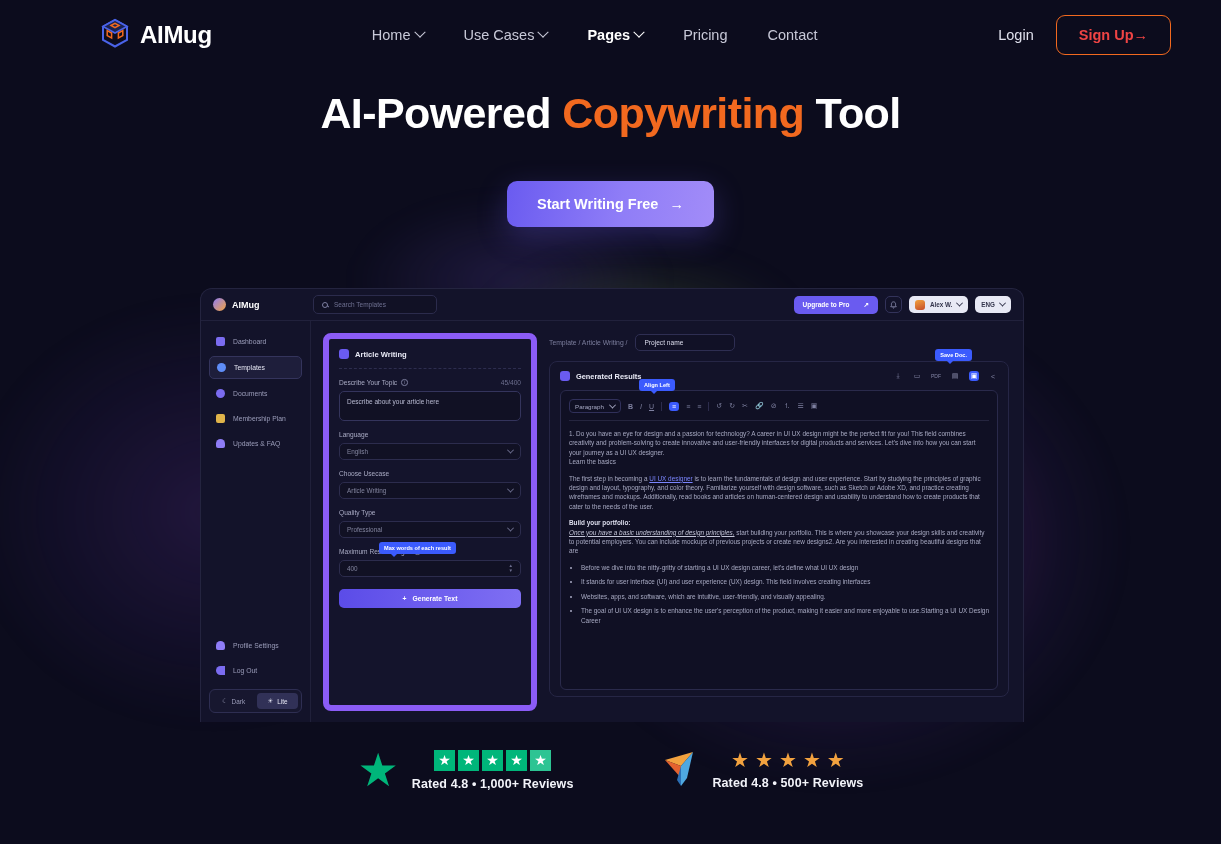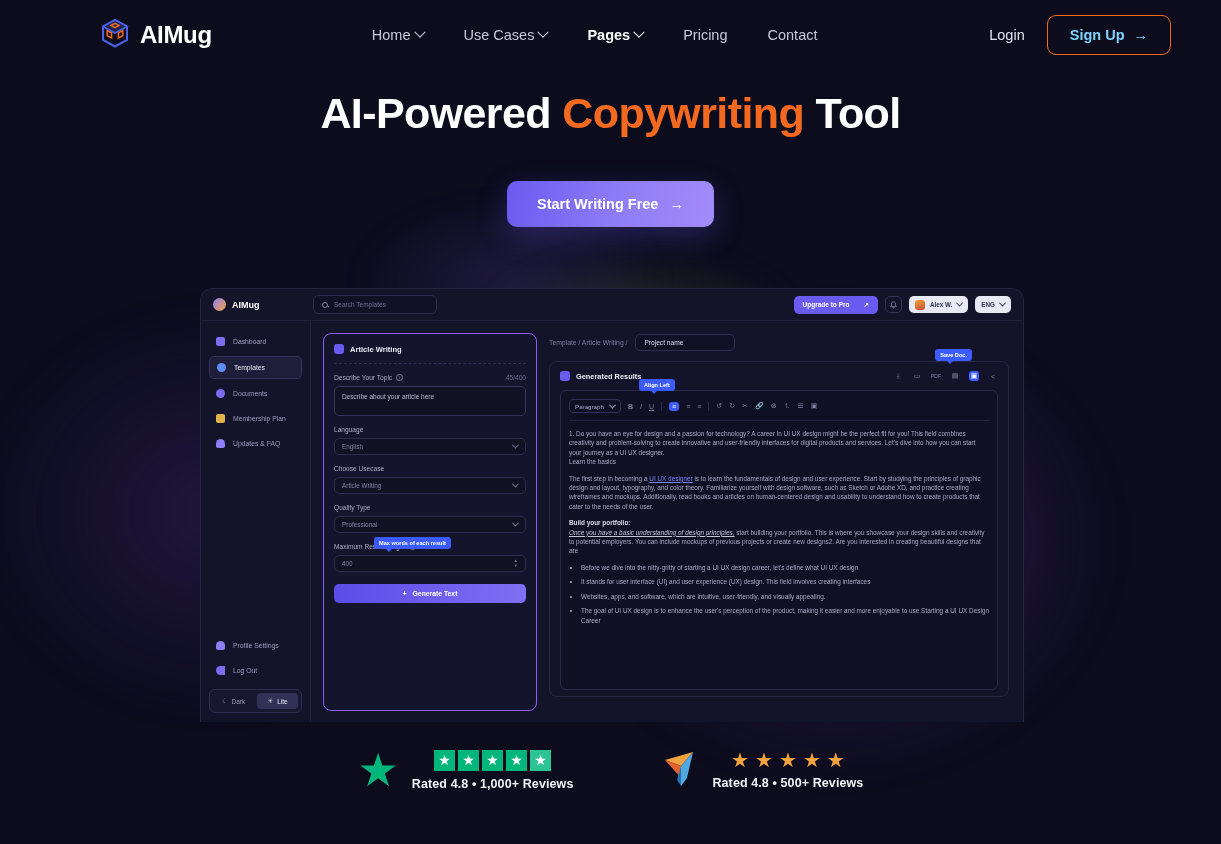--- a/index.html
+++ b/index.html
@@ -61,23 +61,23 @@
     color: #c8c9d8; font-size: 14.5px; display: flex; align-items: center; gap: 5px;
     cursor: pointer; white-space: nowrap;
   }
   .nav-item.active { color: #ffffff; font-weight: bold; }
   .chev { display: inline-block; width: 8px; height: 8px;
     border-right: 1.6px solid currentColor; border-bottom: 1.6px solid currentColor;
     transform: rotate(45deg) translate(-2px,-2px); }
   .header-right { margin-left: auto; margin-right: 50px; display: flex; align-items: center; gap: 22px; }
   .login { color: #dfe0ec; font-size: 14.5px; cursor: pointer; }
   .signup {
-    border: 1.4px solid #f2691f; border-radius: 9px; color: #7dd3fc;
+    border: 1.4px solid #f2691f; border-radius: 9px; color: #ef4444;
     font-size: 14.5px; font-weight: bold; padding: 11px 22px;
-    display: flex; align-items: center; gap: 9px; cursor: pointer; background: transparent;
+    display: flex; align-items: center; gap: 0; cursor: pointer; background: transparent;
   }
 
   
   .hero { position: absolute; top: 88px; left: 0; width: 1221px; text-align: center; z-index: 30; }
   .h1 {
     color: #ffffff; font-size: 43px; font-weight: bold; line-height: 51px;
     letter-spacing: -0.6px;
   }
   .accent { color: #f2691f; }
   .cta-row { display: flex; justify-content: center; gap: 24px; margin-top: 42px; }
@@ -150,21 +150,21 @@
   .theme-toggle {
     display: flex; gap: 3px; background: rgba(24,24,48,0.9); border: 1px solid #2e2e52;
     border-radius: 6px; padding: 3px; margin-top: 8px;
   }
   .tt-btn { flex:1; font-size:6.4px; color:#9b9dba; text-align:center; padding: 4px 0;
     border-radius: 4px; display:flex; align-items:center; justify-content:center; gap:4px; cursor:pointer;}
   .tt-btn.active { background: rgba(52,52,92,0.9); color:#e6e7f3; }
 
   .form-panel {
     width: 214px; margin: 12px 8px 12px 12px; background: rgba(22,22,45,0.75);
-    border: 1px solid #8b5cf6; border-radius: 8px; padding: 10px; position: relative;
+    border: 6px solid #8b5cf6; border-radius: 8px; padding: 10px; position: relative;
   }
   .fp-title { display:flex; align-items:center; gap:6px; color:#e8e9f5; font-size:7.6px; font-weight:bold;
     padding-bottom: 9px; border-bottom: 1px dashed #2d2d4f; }
   .fp-ico { width:10px;height:10px;border-radius:3px;background:#6a5bf0; }
   .lbl { font-size:6.6px; color:#a9abc4; margin: 10px 0 5px 0; display:flex; align-items:center; gap:4px;}
   .lbl .count { margin-left:auto; color:#6d6f8f; }
   .info-i { width:6.5px;height:6.5px;border:1px solid #7b7d9c;border-radius:50%;
     font-size:5px; line-height:5.5px; text-align:center; color:#7b7d9c;}
   .ta {
     height: 30px; border:1px solid #34345c; border-radius:5px; background: rgba(15,15,33,0.7);

